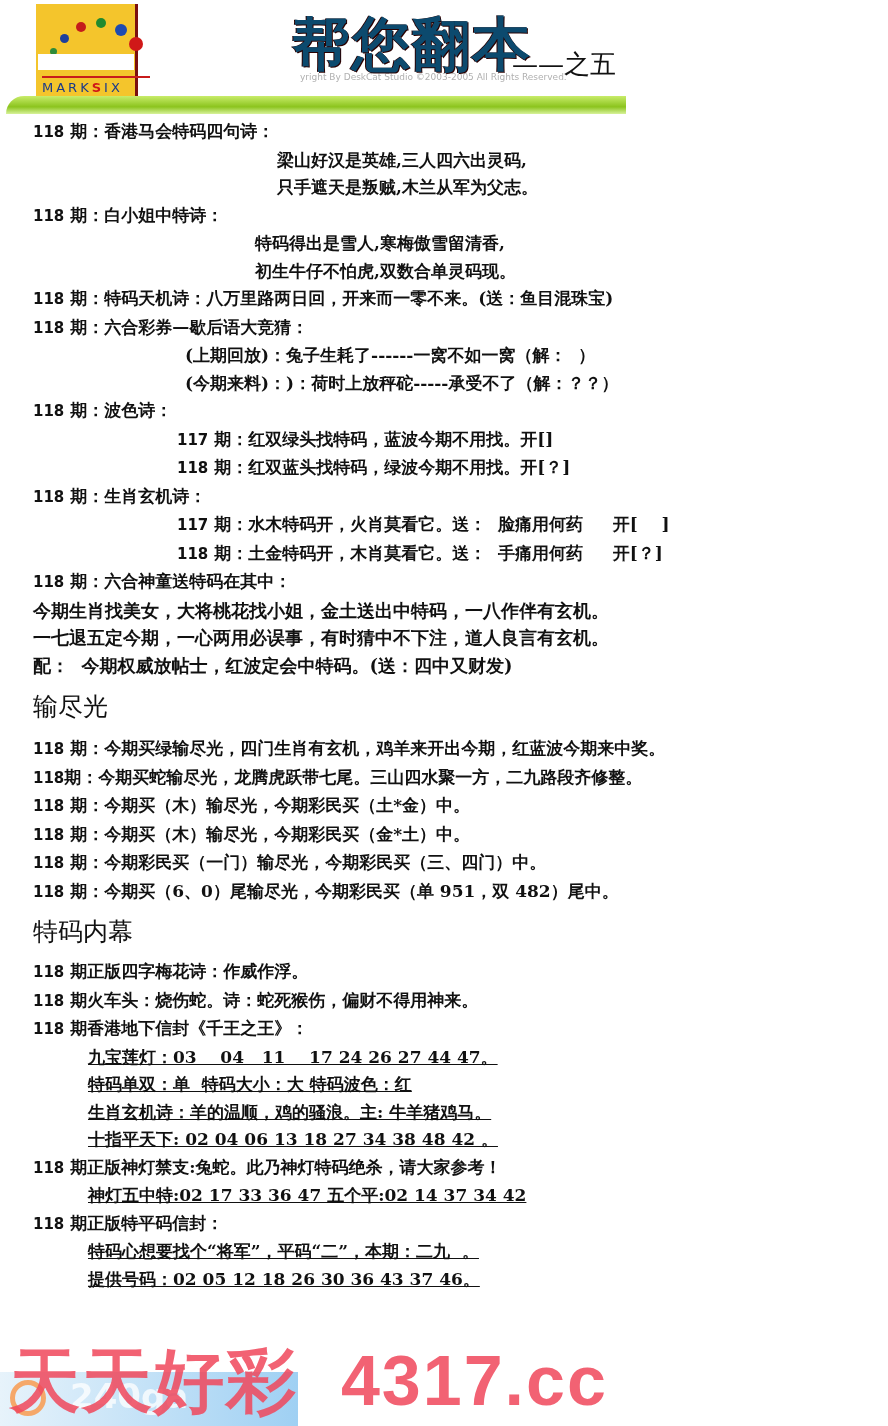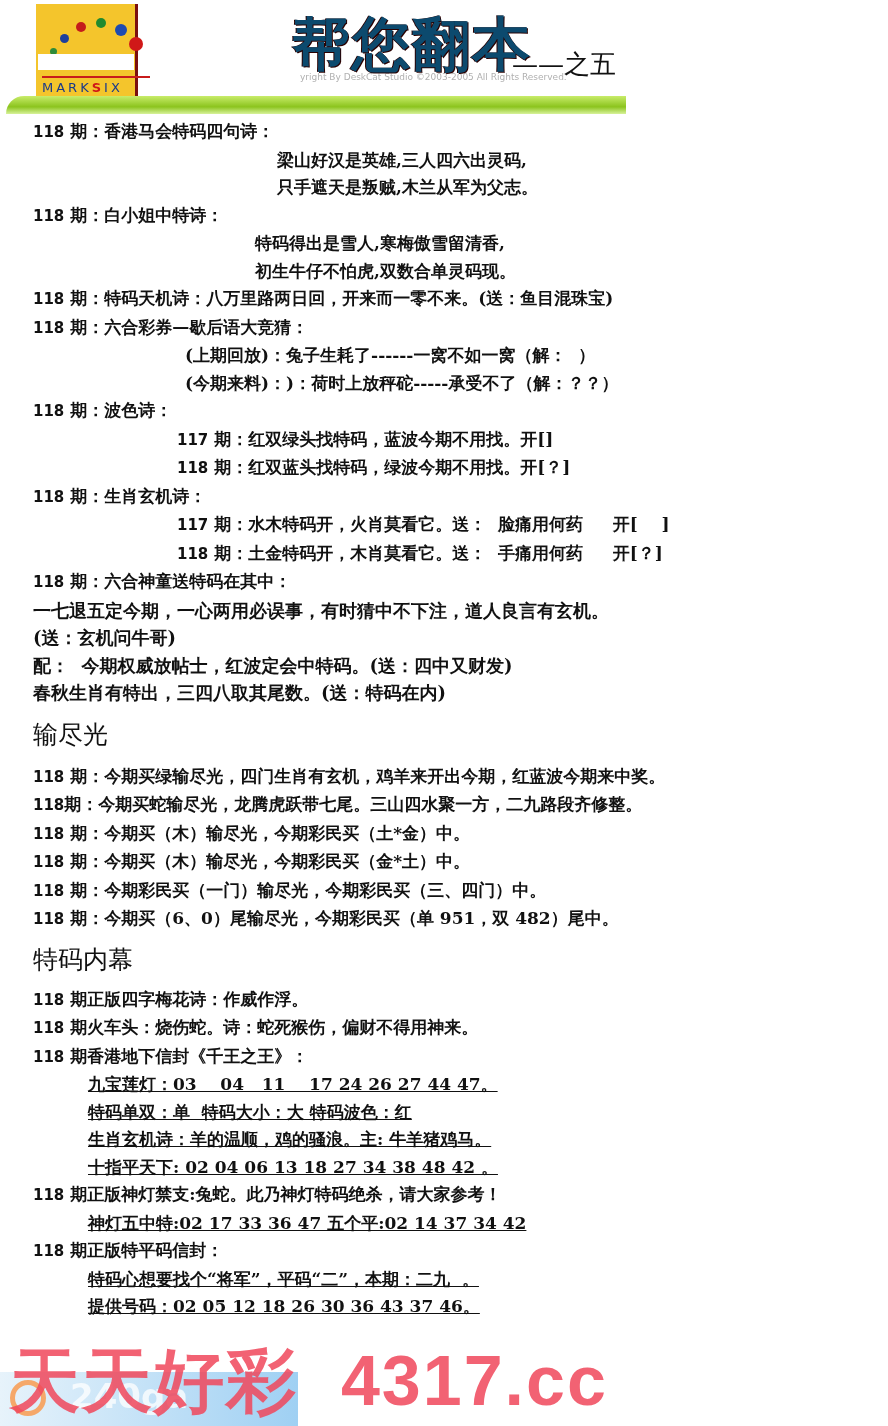--- a/index.html
+++ b/index.html
@@ -82,24 +82,23 @@
 
   <div class="line"><span class="num">118</span><span> 期：波色诗：</span></div>
   <div class="line indent4"><span class="num">117</span><span> 期：红双绿头找特码，蓝波今期不用找。开[]</span></div>
   <div class="line indent4"><span class="num">118</span><span> 期：红双蓝头找特码，绿波今期不用找。开[？]</span></div>
 
   <div class="line"><span class="num">118</span><span> 期：生肖玄机诗：</span></div>
   <div class="line indent4"><span class="num">117</span><span> 期：水木特码开，火肖莫看它。送：  脸痛用何药     开[    ]</span></div>
   <div class="line indent4"><span class="num">118</span><span> 期：土金特码开，木肖莫看它。送：  手痛用何药     开[？]</span></div>
 
   <div class="line"><span class="num">118</span><span> 期：六合神童送特码在其中：</span></div>
+  <div class="body-line">今期生肖找美女，大将桃花找小姐，金土送出中特码，一八作伴有玄机。</div>
   <div class="body-line">一七退五定今期，一心两用必误事，有时猜中不下注，道人良言有玄机。</div>
-  <div class="body-line">(送：玄机问牛哥)</div>
   <div class="body-line">配：  今期权威放帖士，红波定会中特码。(送：四中又财发)</div>
-  <div class="body-line">春秋生肖有特出，三四八取其尾数。(送：特码在内)</div>
 
   <div class="h2" style="margin-top:8px;">输尽光</div>
   <div style="height:8px;"></div>
   <div class="line"><span class="num">118</span><span> 期：今期买绿输尽光，四门生肖有玄机，鸡羊来开出今期，红蓝波今期来中奖。</span></div>
   <div class="line"><span class="num">118</span><span>期：今期买蛇输尽光，龙腾虎跃带七尾。三山四水聚一方，二九路段齐修整。</span></div>
   <div class="line"><span class="num">118</span><span> 期：今期买（木）输尽光，今期彩民买（土*金）中。</span></div>
   <div class="line"><span class="num">118</span><span> 期：今期买（木）输尽光，今期彩民买（金*土）中。</span></div>
   <div class="line"><span class="num">118</span><span> 期：今期彩民买（一门）输尽光，今期彩民买（三、四门）中。</span></div>
   <div class="line"><span class="num">118</span><span> 期：今期买（6、0）尾输尽光，今期彩民买（单 951，双 482）尾中。</span></div>
 

